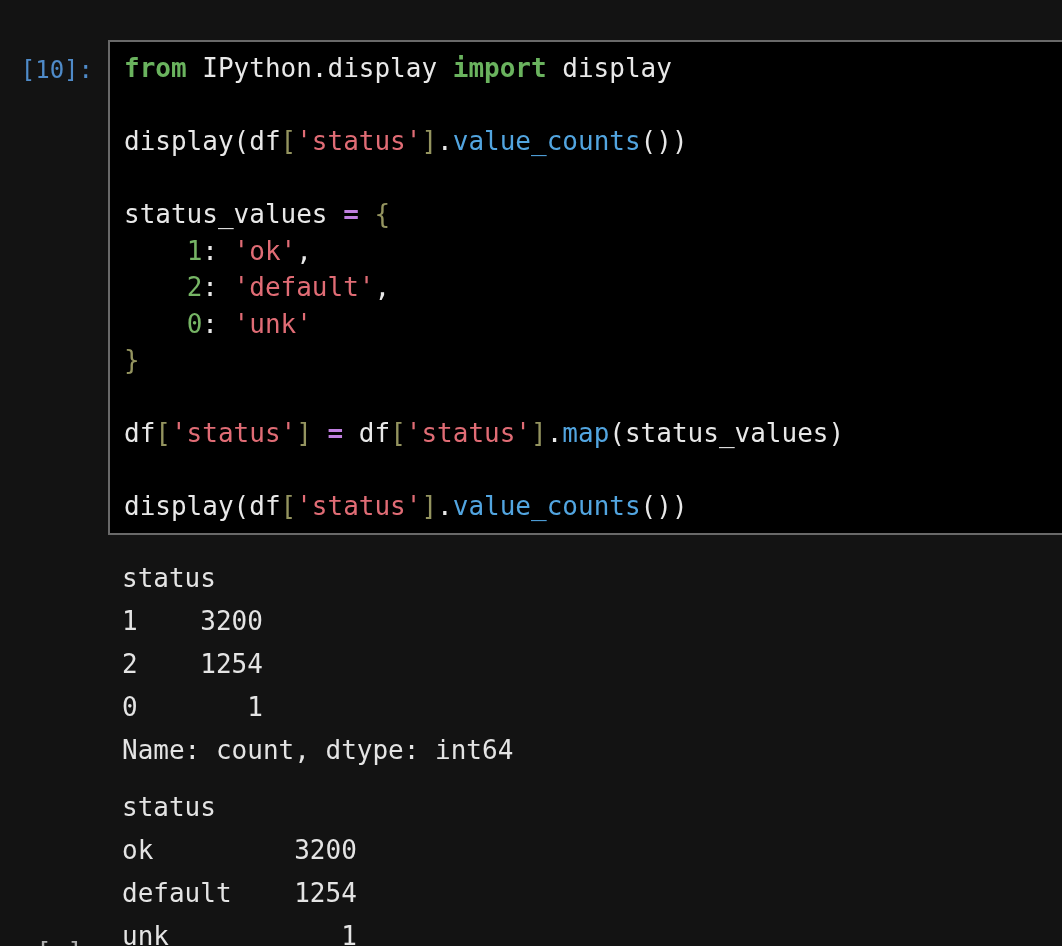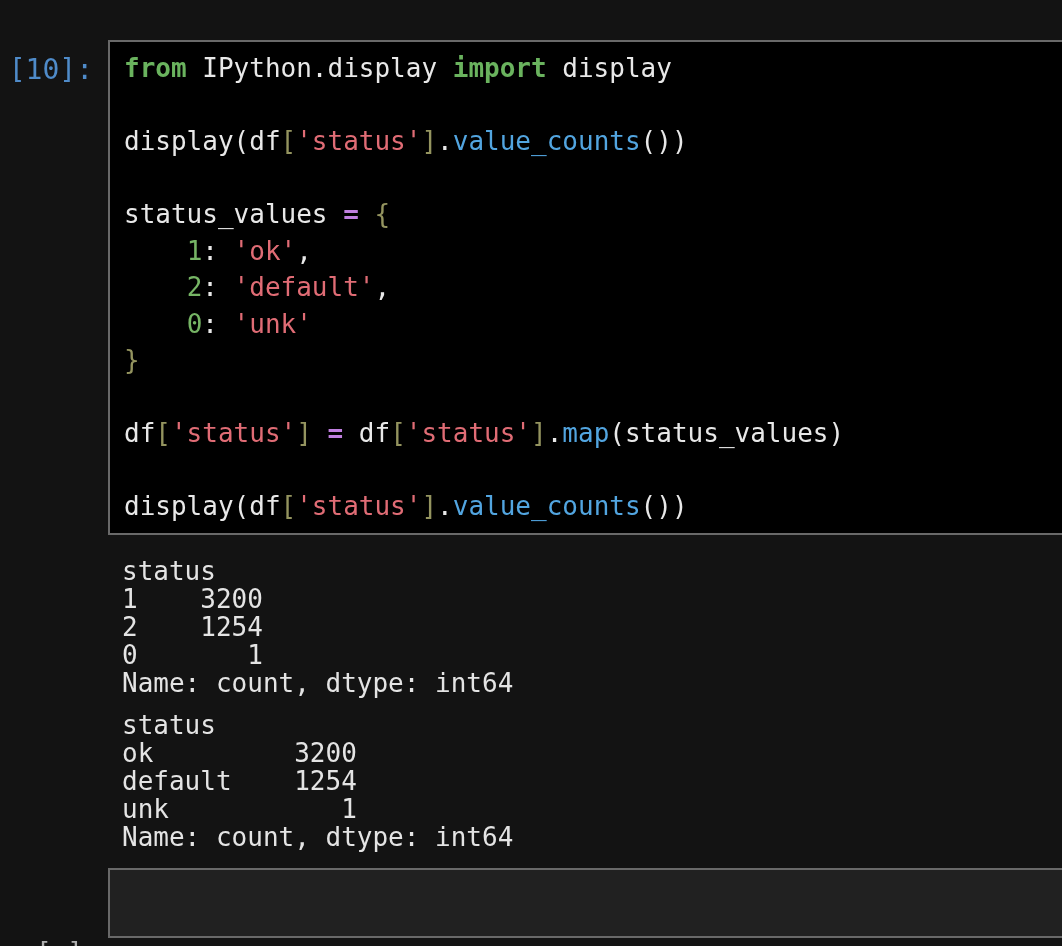--- a/index.html
+++ b/index.html
@@ -12,21 +12,21 @@
     background: #131313;
     font-family: "DejaVu Sans Mono", "Liberation Mono", monospace;
   }
   .cell-row { display: flex; align-items: stretch; }
   .cell-row.first { margin-top: 40px; }
   .prompt-col {
     width: 108px;
     flex: 0 0 108px;
     text-align: right;
     padding: 12px 15px 0 0;
-    font-size: 28px;
+    font-size: 24px;
     line-height: 36.5px;
     color: #4f8bc9;
     white-space: pre;
   }
   .editor-box {
     flex: 1 1 auto;
     background: #000000;
     border: 2px solid #696969;
     border-right: none;
   }
@@ -45,21 +45,21 @@
   .tk.op  { color: #c07fe0; font-weight: bold; }
   .tk.br  { color: #94945f; }
   .tk.num { color: #76b565; }
   .tk.def { color: #e8e8e8; }
   .output-area { margin-left: 108px; }
   pre.output {
     margin: 0;
     padding: 6px 14px;
     font-family: inherit;
     font-size: 26px;
-    line-height: 28px;
+    line-height: 43px;
     color: #e4e4e4;
     white-space: pre;
   }
   pre.output.o1 { margin-top: 16px; }
   pre.output.o2 { margin-top: 2px; }
   .cell-row.next { margin-top: 11px; }
   .next-editor {
     flex: 1 1 auto;
     height: 70px;
     background: #212121;

